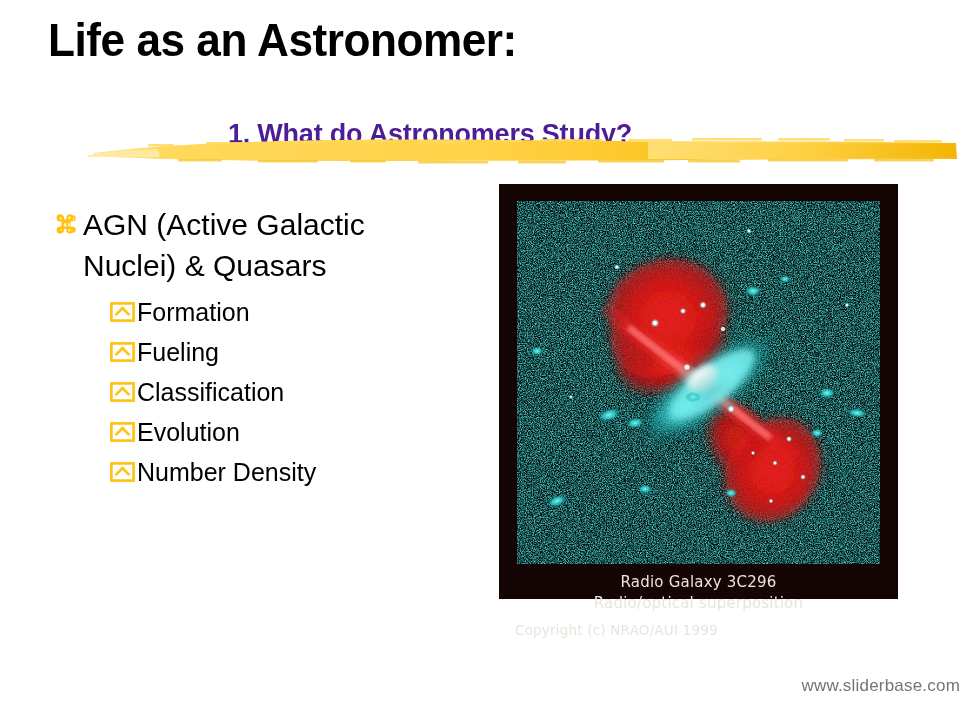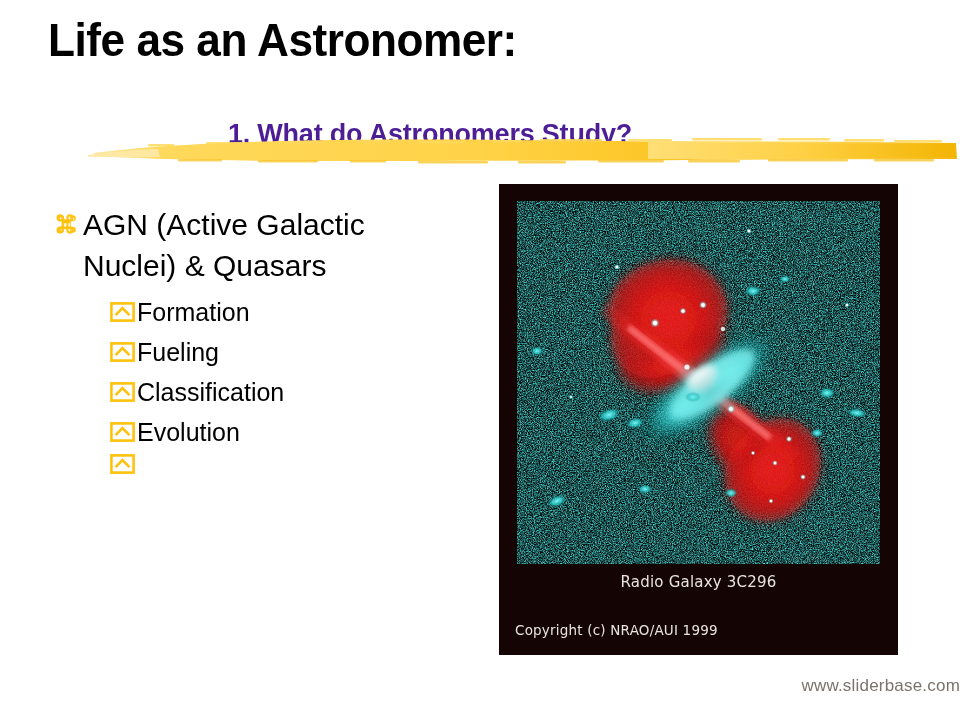--- a/index.html
+++ b/index.html
@@ -104,21 +104,21 @@
     color: #FFC20E;
   }
   .glyph-boxarrow svg { display: block; }
 
   
   #astro-figure {
     position: absolute;
     left: 499px;
     top: 184px;
     width: 399px;
-    height: 471px;
+    height: 415px;
     background: #150404;
   }
   #astro-image {
     position: absolute;
     left: 18px;
     top: 17px;
     width: 363px;
     height: 363px;
     background: #050a0a;
     overflow: hidden;
@@ -282,20 +282,21 @@
     <span>Evolution</span>
   </div>
 
   <div class="lvl2">
     <span class="glyph-boxarrow">
       <svg width="25" height="20" viewBox="0 0 25 20" xmlns="http://www.w3.org/2000/svg">
         <rect x="1.4" y="1.4" width="22.2" height="17.2" fill="none" stroke="currentColor" stroke-width="2.6"></rect>
         <path d="M5.6 13.2 L12.5 6.2 L19.4 13.2" fill="none" stroke="currentColor" stroke-width="2.6" stroke-linejoin="miter" stroke-linecap="butt"></path>
       </svg>
     </span>
+    <span>Number Density</span>
   </div>
 
 </div>
 
 <div id="astro-figure">
 
   <div id="astro-image">
     <svg width="363" height="363" viewBox="0 0 363 363" xmlns="http://www.w3.org/2000/svg">
       <defs>
 
@@ -460,18 +461,19 @@
         <circle cx="330" cy="104" r="1.1" fill="#ffffff"></circle>
         <circle cx="54" cy="196" r="2.4" fill="url(#starGlow)"></circle>
         <circle cx="170" cy="166" r="2.6" fill="#ffffff" opacity="0.9"></circle>
         <circle cx="206" cy="128" r="2.2" fill="#e8ffff" opacity="0.85"></circle>
       </g>
     </svg>
   </div>
 
   <div id="astro-caption">
     <div>Radio Galaxy 3C296</div>
+    <div>Radio/optical superposition</div>
   </div>
 
   <div id="astro-copyright">Copyright (c) NRAO/AUI 1999</div>
 </div>
 
 <div id="footer-watermark">www.sliderbase.com</div>
 
 </body></html>

